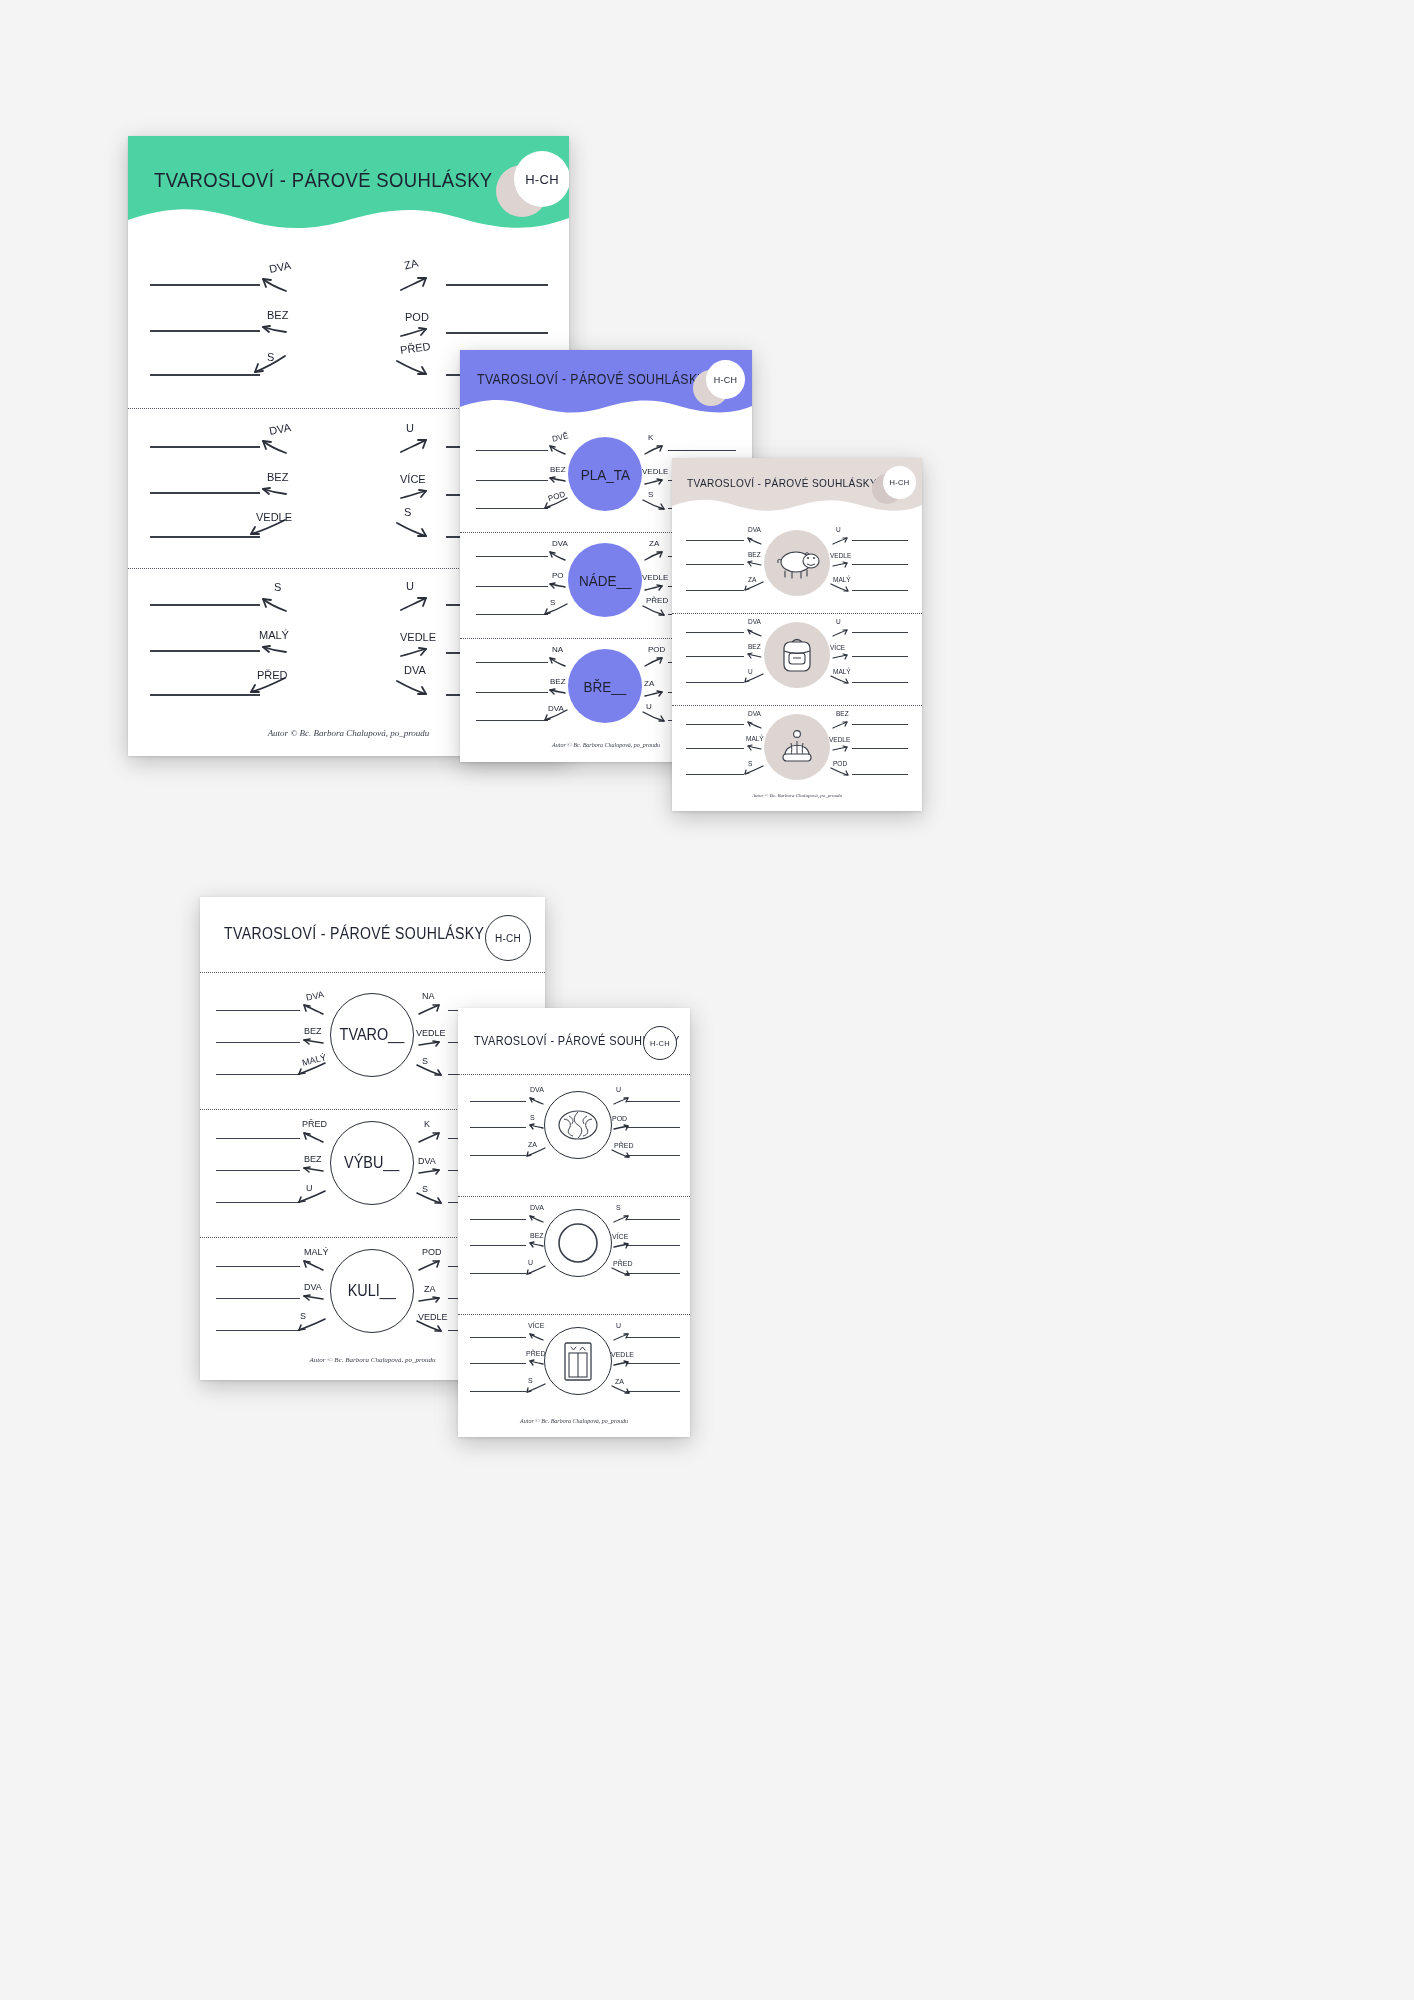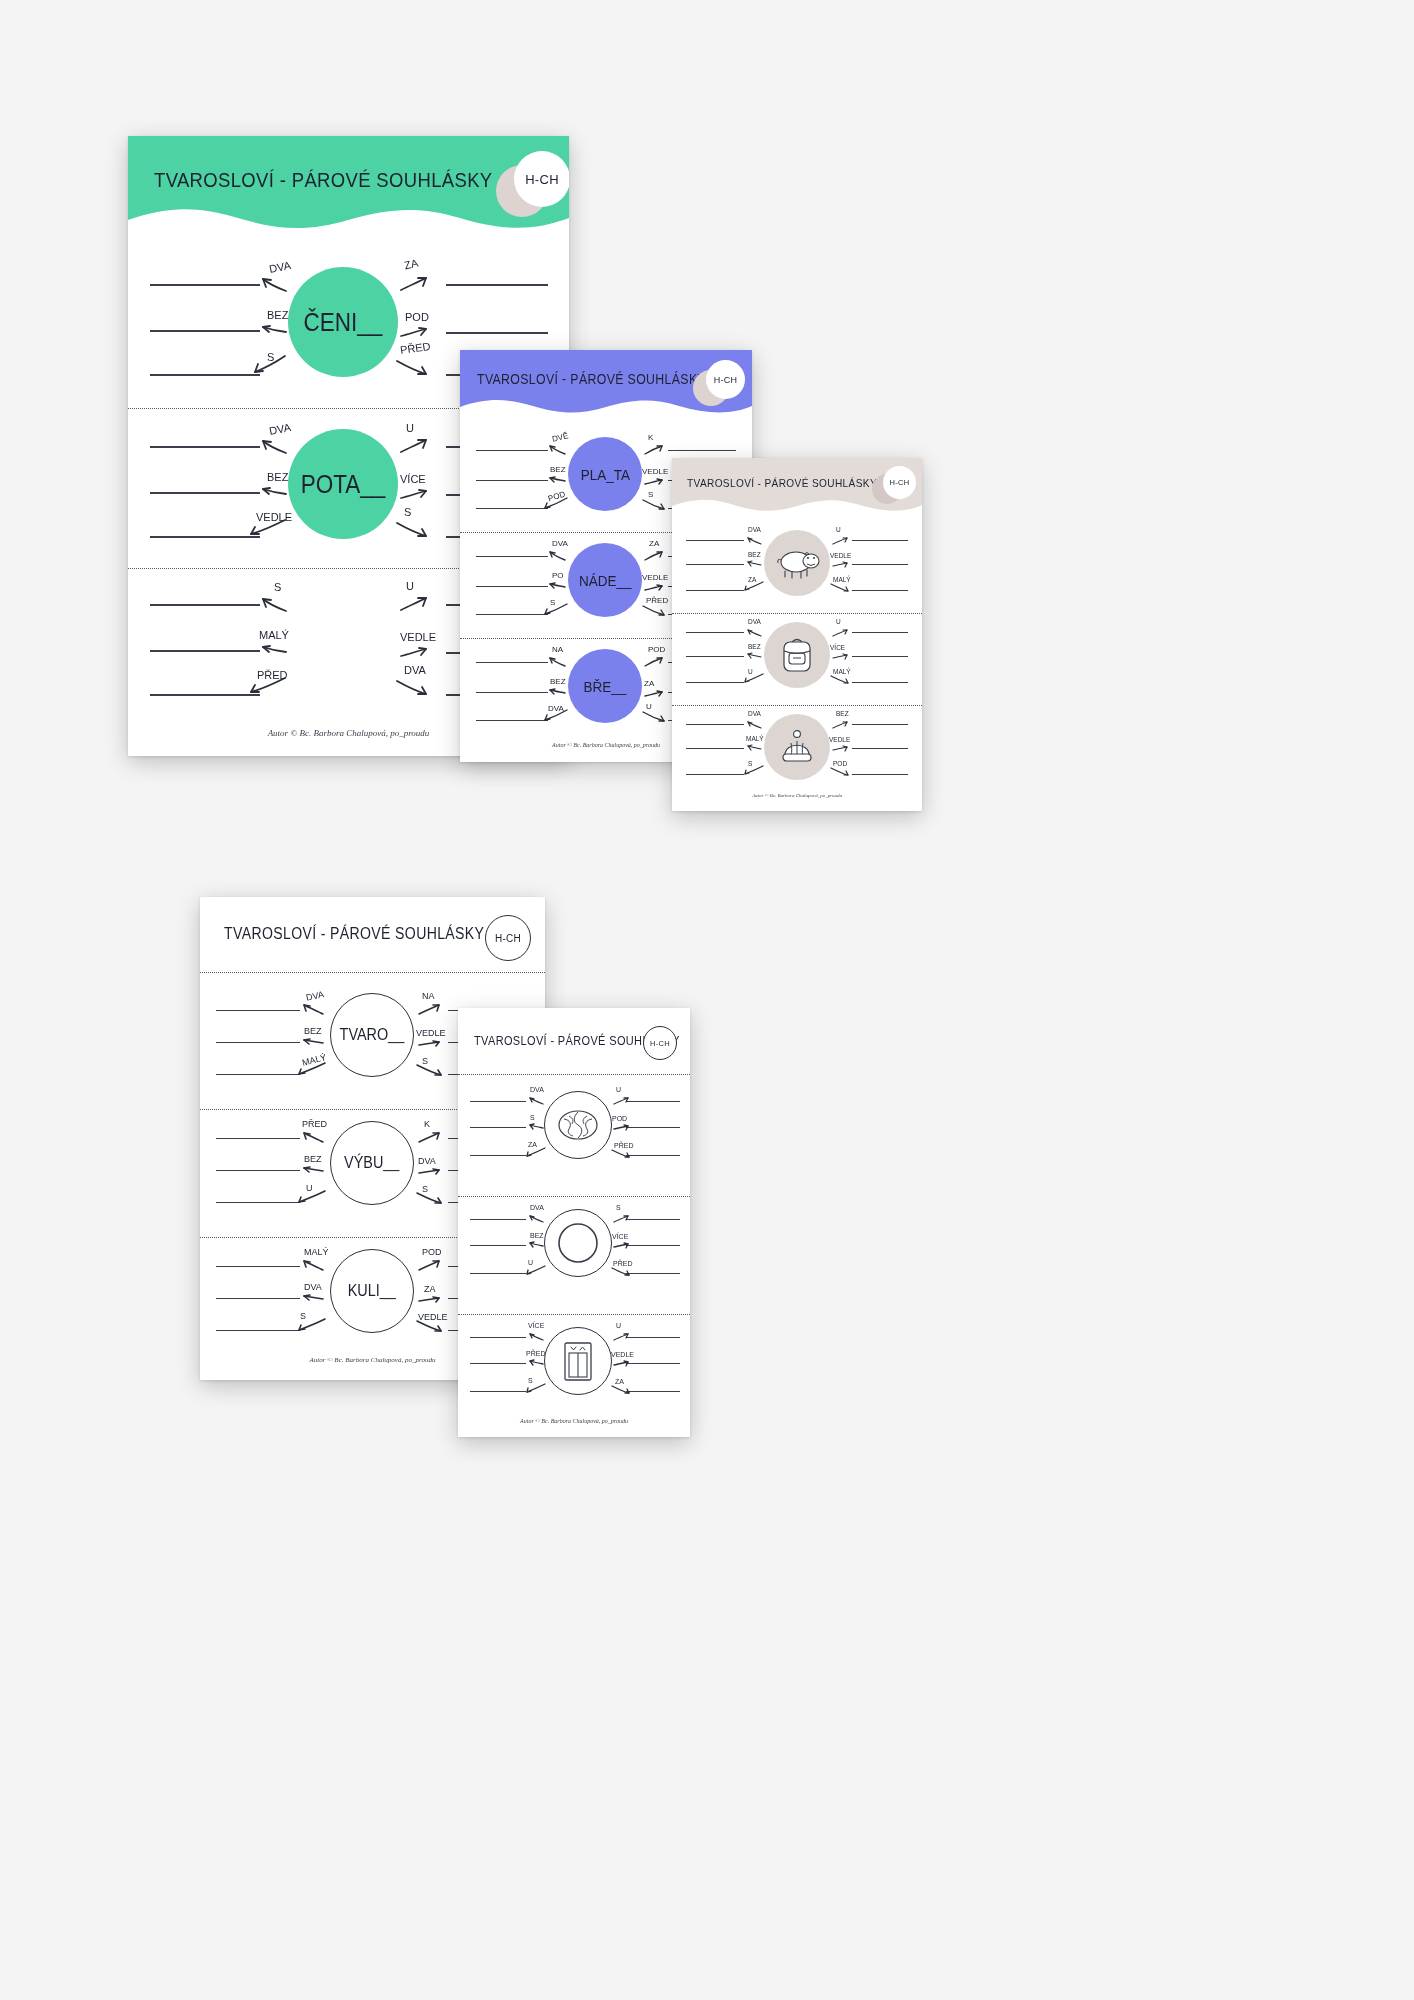--- a/index.html
+++ b/index.html
@@ -124,23 +124,20 @@
       <div class="badge" style="left:368px; top:15px; width:74px; height:74px;">
         <div class="blob" style="left:0; top:14px; width:52px; height:52px;"></div>
         <div class="disc" style="left:18px; top:0; width:56px; height:56px; font-size:13px;">
           <span>H-CH</span>
         </div>
       </div>
 
       <div class="divider" style="top:272px;"></div>
       <div class="divider" style="top:432px;"></div>
 
-      <div class="wordcircle" style="left:160px; top:131px; width:110px; height:110px; background:#4dd3a3; font-size:25px;">
-        <span class="wtxt">ČENI__</span>
-      </div>
       <div class="blank" style="left:22px; top:148px; width:110px;"></div>
       <div class="blank" style="left:22px; top:194px; width:110px;"></div>
       <div class="blank" style="left:22px; top:238px; width:110px;"></div>
       <div class="blank" style="left:318px; top:148px; width:102px;"></div>
       <div class="blank" style="left:318px; top:196px; width:102px;"></div>
       <div class="blank" style="left:318px; top:238px; width:102px;"></div>
       <div class="arrow" style="left:133px; top:140px;">
         <svg width="26" height="16">
             <path d="M25,15 C17,12 8,8 2,3" stroke="#2a2f3a" stroke-width="1.8" fill="none" stroke-linecap="round"></path>
             <path d="M2,3 L10,4 M2,3 L5,11" stroke="#2a2f3a" stroke-width="1.8" fill="none" stroke-linecap="round"></path>
@@ -176,23 +173,20 @@
       </div>
       <div class="prep" style="left:277px; top:175px; font-size:11px;">POD</div>
       <div class="arrow" style="left:268px; top:222px;">
         <svg width="32" height="18">
             <path d="M1,3 C10,8 20,13 30,16" stroke="#2a2f3a" stroke-width="1.8" fill="none" stroke-linecap="round"></path>
             <path d="M30,16 L22,16 M30,16 L26,9" stroke="#2a2f3a" stroke-width="1.8" fill="none" stroke-linecap="round"></path>
           </svg>
       </div>
       <div class="prep" style="left:272px; top:206px; font-size:11px; transform:rotate(-8deg);">PŘED</div>
 
-      <div class="wordcircle" style="left:160px; top:293px; width:110px; height:110px; background:#4dd3a3; font-size:25px;">
-        <span class="wtxt">POTA__</span>
-      </div>
       <div class="blank" style="left:22px; top:310px; width:110px;"></div>
       <div class="blank" style="left:22px; top:356px; width:110px;"></div>
       <div class="blank" style="left:22px; top:400px; width:110px;"></div>
       <div class="blank" style="left:318px; top:310px; width:102px;"></div>
       <div class="blank" style="left:318px; top:358px; width:102px;"></div>
       <div class="blank" style="left:318px; top:400px; width:102px;"></div>
       <div class="arrow" style="left:133px; top:302px;">
         <svg width="26" height="16">
             <path d="M25,15 C17,12 8,8 2,3" stroke="#2a2f3a" stroke-width="1.8" fill="none" stroke-linecap="round"></path>
             <path d="M2,3 L10,4 M2,3 L5,11" stroke="#2a2f3a" stroke-width="1.8" fill="none" stroke-linecap="round"></path>

